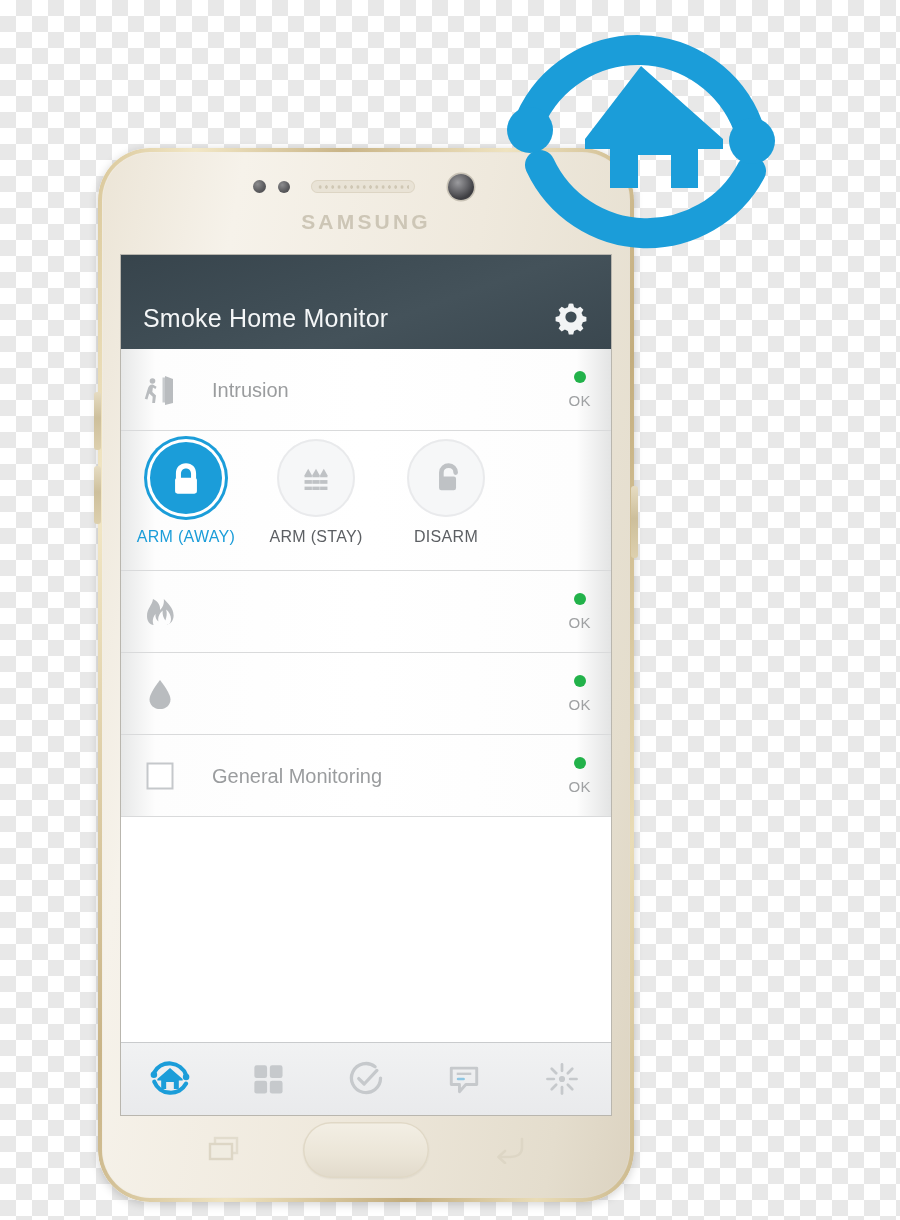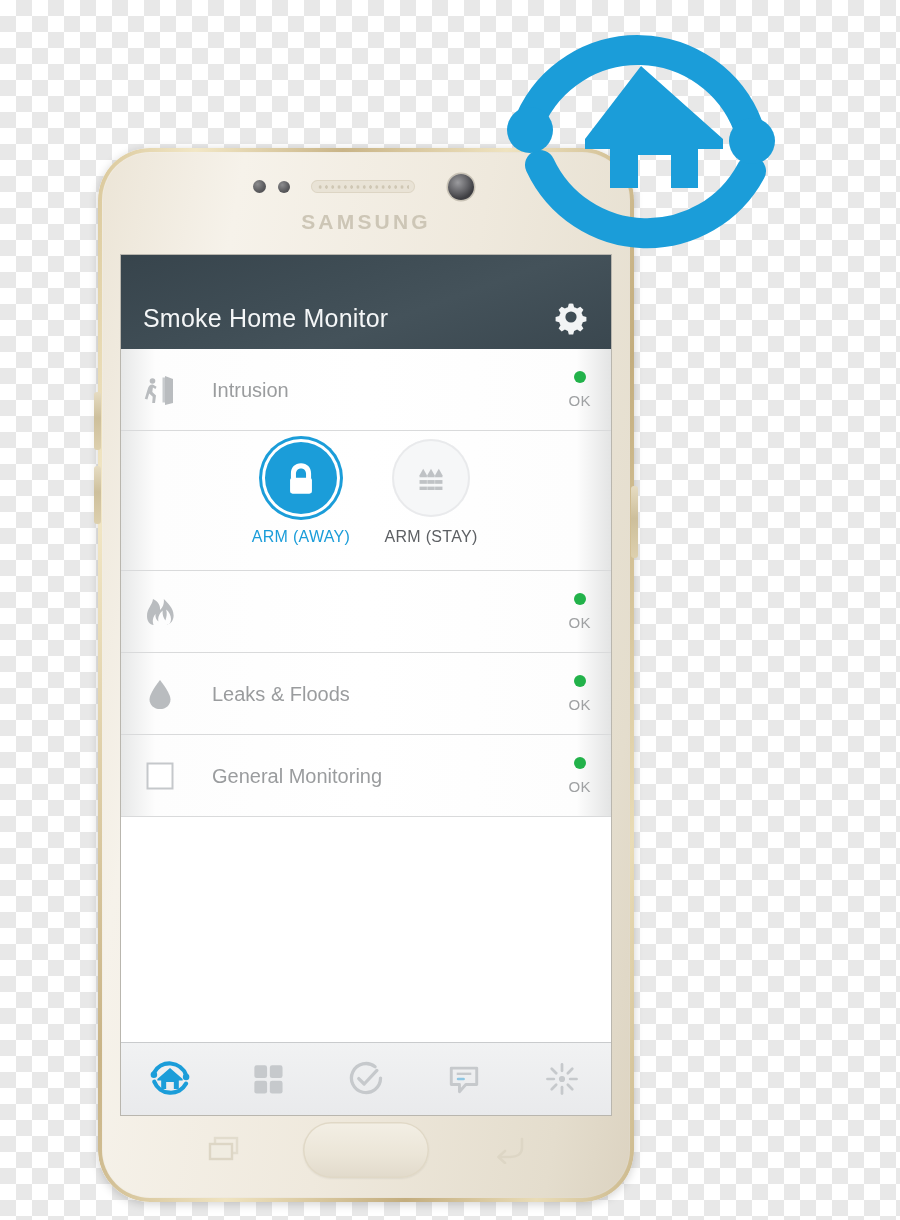--- a/index.html
+++ b/index.html
@@ -236,21 +236,21 @@
     letter-spacing: 0.4px;
   }
 
   
   #intrusion-body {
     position: relative;
     height: 131px;
     border-bottom: 1px solid #d9dadb;
     background: linear-gradient(90deg, #e7e8e8 0%, #fdfdfd 7%, #ffffff 50%, #fdfdfd 93%, #e3e4e4 100%);
     display: flex;
-    justify-content: center;
+    justify-content: flex-start;
     align-items: flex-start;
     padding-top: 8px;
   }
   .mode-btn {
     width: 130px;
     text-align: center;
   }
   .mode-circle {
     width: 78px; height: 78px;
     margin: 0 auto;
@@ -400,41 +400,49 @@
                 <path d="M17.5 16 L22 8 L26.5 16 L26.5 34 L17.5 34 Z"></path>
                 <path d="M27 16 L31.5 8 L36 16 L36 34 L27 34 Z"></path>
               </g>
               <rect x="7" y="18.5" width="30" height="3.4" fill="#f6f7f8"></rect>
               <rect x="7" y="26.5" width="30" height="3.4" fill="#f6f7f8"></rect>
             </svg>
           </div>
           <div class="mode-label idle">ARM (STAY)</div>
         </div>
 
+        <div class="mode-btn">
+          <div class="mode-circle idle">
+            <svg viewBox="0 0 44 44" width="34" height="34" aria-hidden="true">
+              <path fill="none" stroke="#bfc2c5" stroke-width="6" stroke-linecap="round" d="M16 21 L16 15 C16 9.5 20.5 6 25.5 6 C30.5 6 34.5 9.8 34.5 15"></path>
+              <rect x="13" y="20" width="22" height="18" rx="3" fill="#bfc2c5"></rect>
+            </svg>
+          </div>
+          <div class="mode-label idle">DISARM</div>
+        </div>
       </div>
 
       <div class="row">
         <span class="row-icon">
           <svg viewBox="0 0 34 34" width="34" height="34" aria-hidden="true">
             <path fill="#b9bcbf" d="M10 4 C9 11 4 13 4 21 C4 26.5 7 30 10.6 30 C9 26 10 22 12.4 19 C12.2 23 13.6 25 15.4 26.6 C14.6 22 16.6 18.6 19.6 15.6 C19.2 20 20.6 23 22.4 25.4 C23.4 22 24.4 19 23.2 14.4 C26.2 17 28 20.6 28 24 C28 27.4 26 30 23.6 30 C28 29 30.6 25 30.6 20.4 C30.6 13 24.6 8 20.8 4 C21.4 9 19.6 12.6 17 15 C17.6 10.6 15 6.4 10 4 Z"></path>
           </svg>
         </span>
         <span class="row-status">
           <span class="dot"></span>
           <span class="status-text">OK</span>
         </span>
       </div>
 
       <div class="row">
         <span class="row-icon">
           <svg viewBox="0 0 34 34" width="34" height="34" aria-hidden="true">
             <path fill="#b9bcbf" d="M17 3 C17 3 6.5 16 6.5 22.4 C6.5 28 11.2 32 17 32 C22.8 32 27.5 28 27.5 22.4 C27.5 16 17 3 17 3 Z"></path>
           </svg>
         </span>
-        <span class="row-label">Leaks &amp; Floods</span>
         <span class="row-status">
           <span class="dot"></span>
           <span class="status-text">OK</span>
         </span>
       </div>
 
       <div class="row">
         <span class="row-icon">
           <svg viewBox="0 0 34 34" width="34" height="34" aria-hidden="true">
             <rect x="4.5" y="4.5" width="25" height="25" fill="#ffffff" stroke="#c5c8cb" stroke-width="2"></rect>

